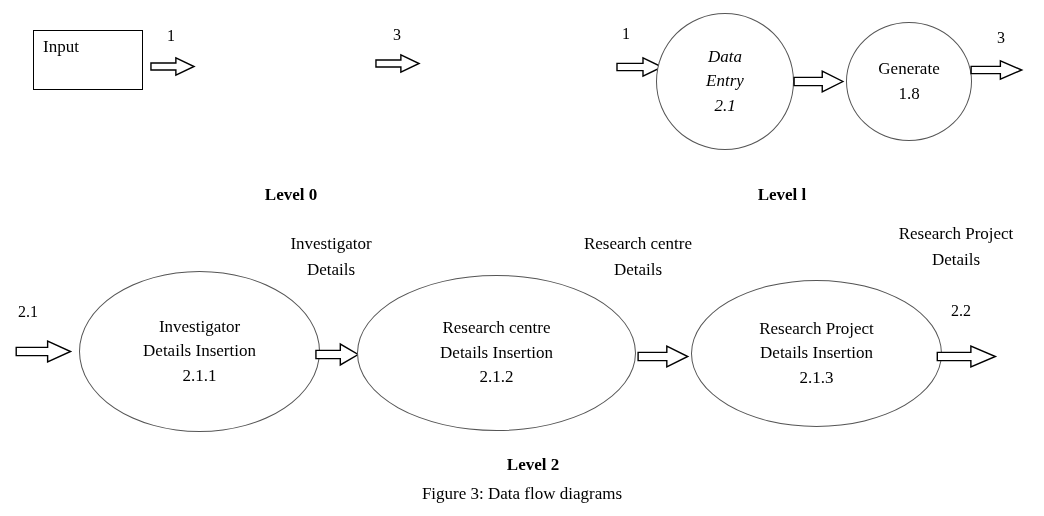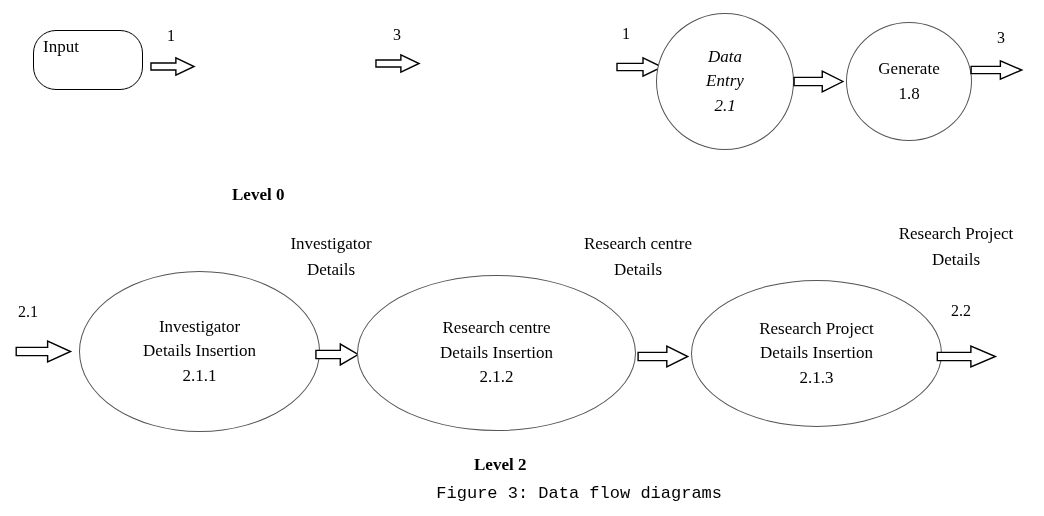--- a/index.html
+++ b/index.html
@@ -27,32 +27,32 @@
     display: flex;
     align-items: center;
     justify-content: center;
     background: #fff;
   }
   .ml {
     white-space: pre-line;
     text-align: center;
     line-height: 1.45;
   }
-  .title-label { text-align: left; font-weight: bold; }
+  .title-label { text-align: center; font-weight: bold; }
   .num-label { font-size: 16px; }
   .flow-label { text-align: center; white-space: pre-line; line-height: 1.5; }
-  .caption { text-align: right; font-size: 17px; font-family: Liberation Mono, monospace; }
+  .caption { text-align: center; font-size: 17px; }
   svg.arrow { display: block; }
 </style>
 </head>
 <body>
 
 <div class="canvas">
 
-  <div class="abs rect" style="left:33px; top:30px; width:110px; height:60px;border-radius:23px;">
+  <div class="abs rect" style="left:33px; top:30px; width:110px; height:60px;">
     <span>Input</span>
   </div>
 
   <div class="abs num-label" style="left:167px; top:27px;">1</div>
 
   <svg class="abs arrow" style="left:150px; top:56px;" width="46" height="21" viewBox="0 0 48 24" preserveAspectRatio="none">
     <polygon points="1,8 27,8 27,2 46,12 27,22 27,16 1,16" fill="#fff" stroke="#000" stroke-width="1.4" vector-effect="non-scaling-stroke"></polygon>
   </svg>
 
 
@@ -85,20 +85,21 @@
     <span class="ml">Generate
 1.8</span>
   </div>
 
   <div class="abs num-label" style="left:997px; top:29px;">3</div>
 
   <svg class="abs arrow" style="left:970px; top:59px;" width="54" height="22" viewBox="0 0 48 24" preserveAspectRatio="none">
     <polygon points="1,8 27,8 27,2 46,12 27,22 27,16 1,16" fill="#fff" stroke="#000" stroke-width="1.4" vector-effect="non-scaling-stroke"></polygon>
   </svg>
 
+  <div class="abs title-label" style="left:723px; top:185px; width:118px;">Level l</div>
 
   <div class="abs num-label" style="left:18px; top:303px;">2.1</div>
 
   <svg class="abs arrow" style="left:15px; top:339px;" width="58" height="25" viewBox="0 0 48 24" preserveAspectRatio="none">
     <polygon points="1,8 27,8 27,2 46,12 27,22 27,16 1,16" fill="#fff" stroke="#000" stroke-width="1.4" vector-effect="non-scaling-stroke"></polygon>
   </svg>
 
   <div class="abs ellipse" style="left:79px; top:271px; width:241px; height:161px;">
     <span class="ml">Investigator
 Details Insertion

